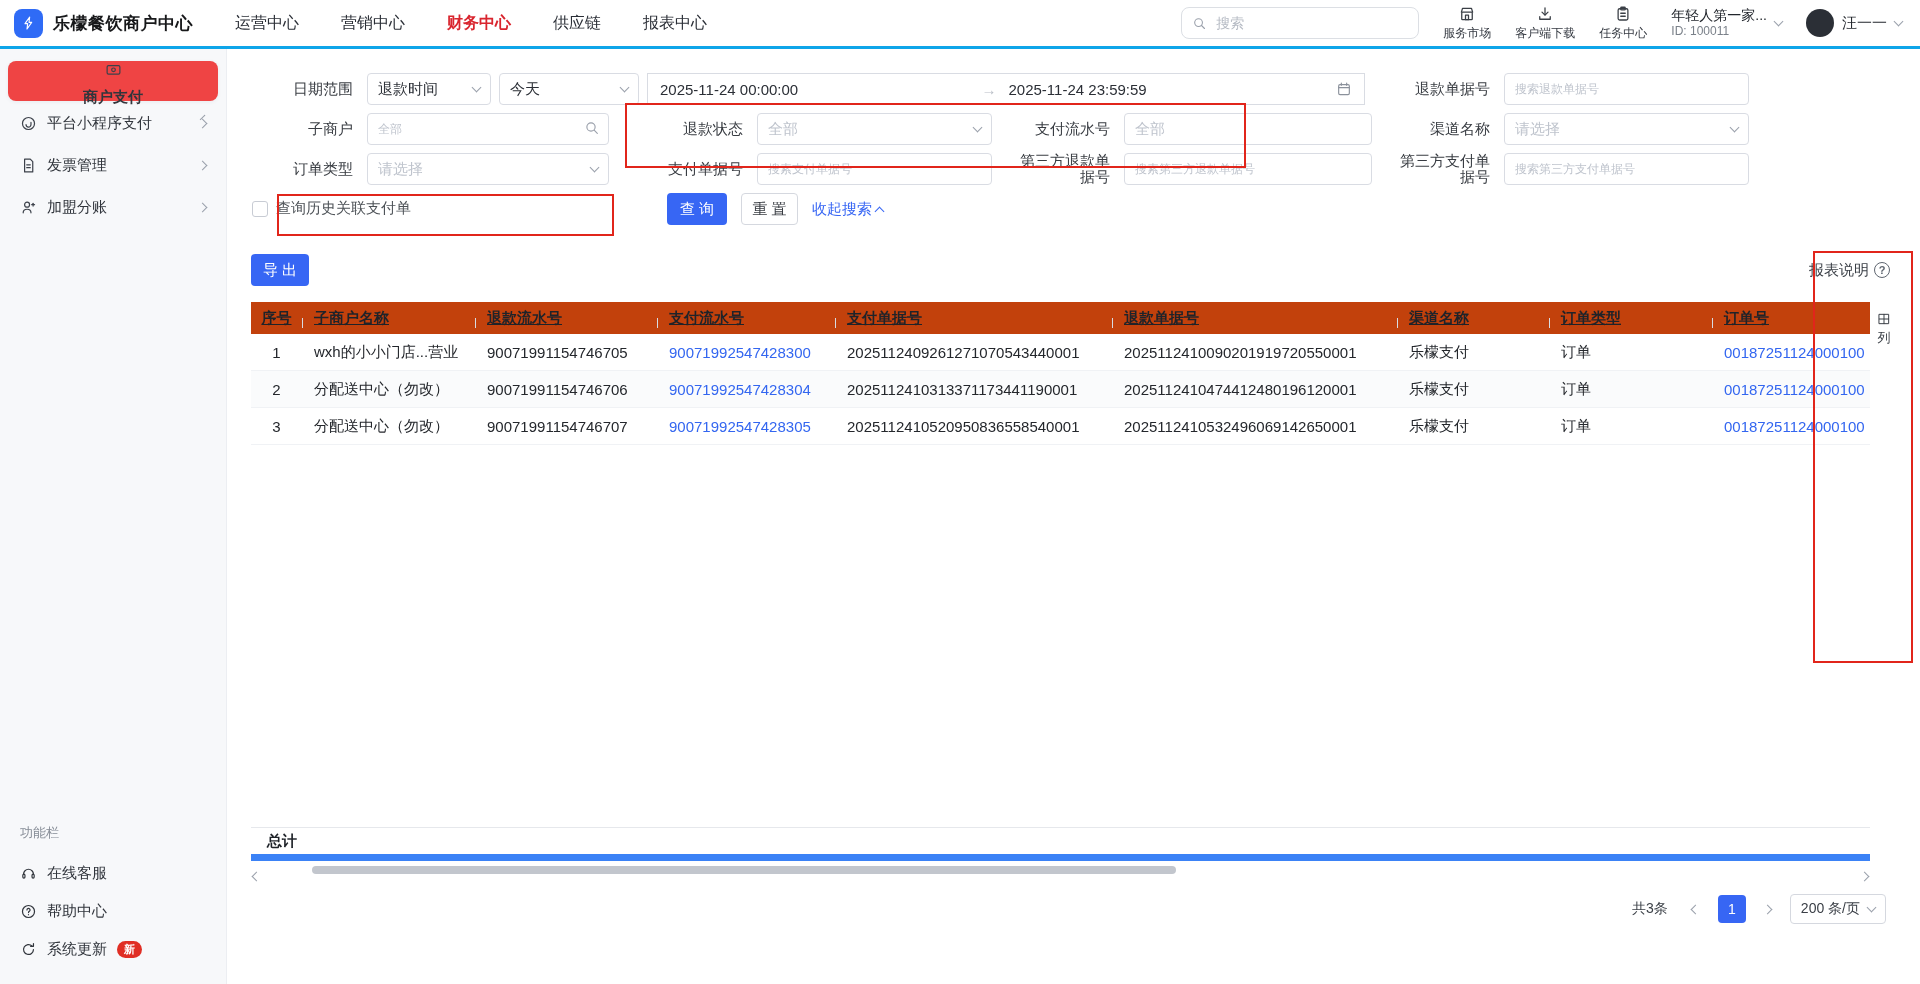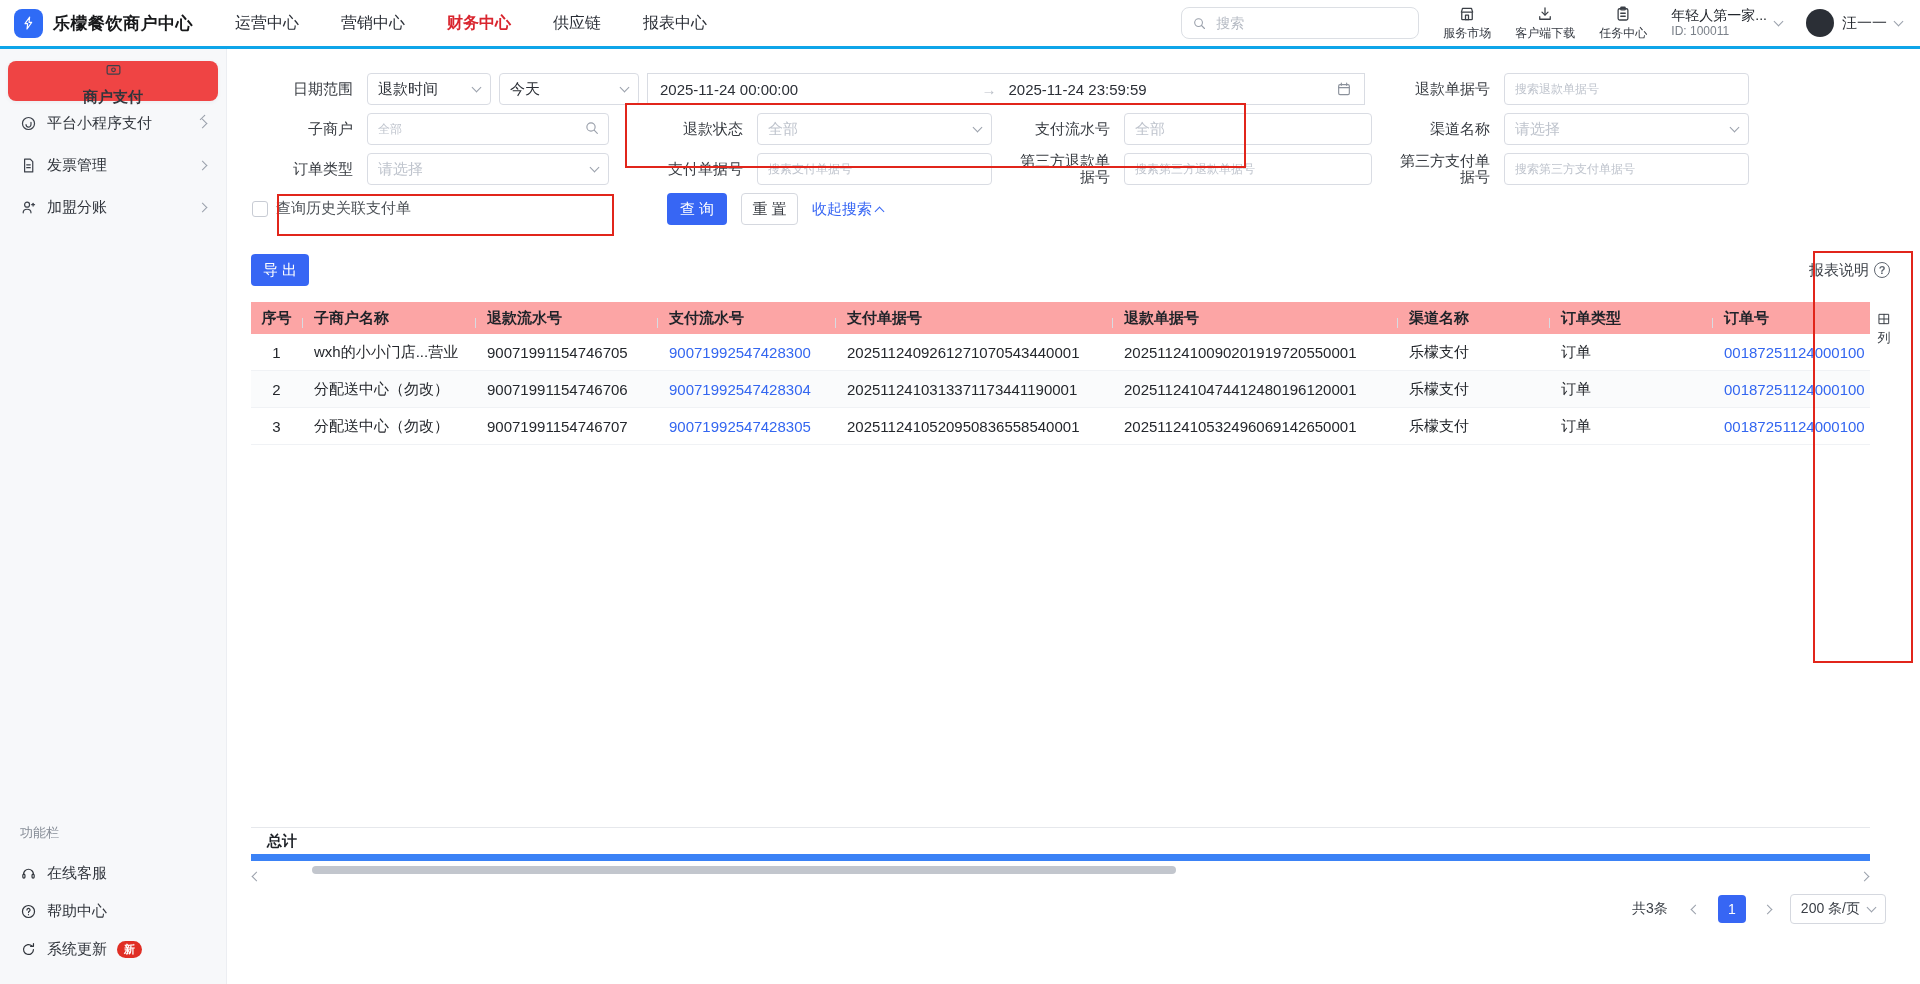--- a/index.html
+++ b/index.html
@@ -107,21 +107,21 @@
   
   .toolbar { margin:17px 30px 0 24px; display:flex; align-items:center; }
   .btn-export { background:#3766f4; color:#fff; width:58px; }
   .report-note { margin-left:auto; display:flex; align-items:center; gap:5px; color:#3a3f46; font-size:15px; cursor:pointer; }
   .qmark { width:16px; height:16px; border-radius:50%; border:1.4px solid #5f6670; color:#5f6670; font-size:11px; display:flex; align-items:center; justify-content:center; font-weight:700; }
   .qmark::after { content:"?"; }
 
   
   .table-area { margin:16px 0 0 24px; width:1619px; height:576px; position:relative; display:flex; flex-direction:column; }
   .trow { display:flex; align-items:center; }
-  .thead { height:32px; background:#fca5a5; font-weight:600; color:#1f2329; }
+  .thead { height:32px; background:#c2410c; font-weight:600; color:#1f2329;text-decoration:underline; }
   .th { position:relative; }
   .th:not(:first-child)::before { content:""; position:absolute; left:0; top:9px; height:14px; width:1px; background:#d8dbe1; }
   .tdrow { height:37px; border-bottom:1px solid #f0f2f5; }
   .tdrow:nth-child(odd) { background:#fafbfc; }
   .cell { padding:0 12px; white-space:nowrap; overflow:hidden; }
   .c0{width:51px; text-align:center; padding:0;}
   .c1{width:173px}.c2{width:182px}.c3{width:178px}.c4{width:277px}
   .c5{width:285px}.c6{width:152px}.c7{width:163px}.c8{width:158px}
   .cell-link { color:#3366f0; cursor:pointer; }
   .tspacer { flex:1; }

